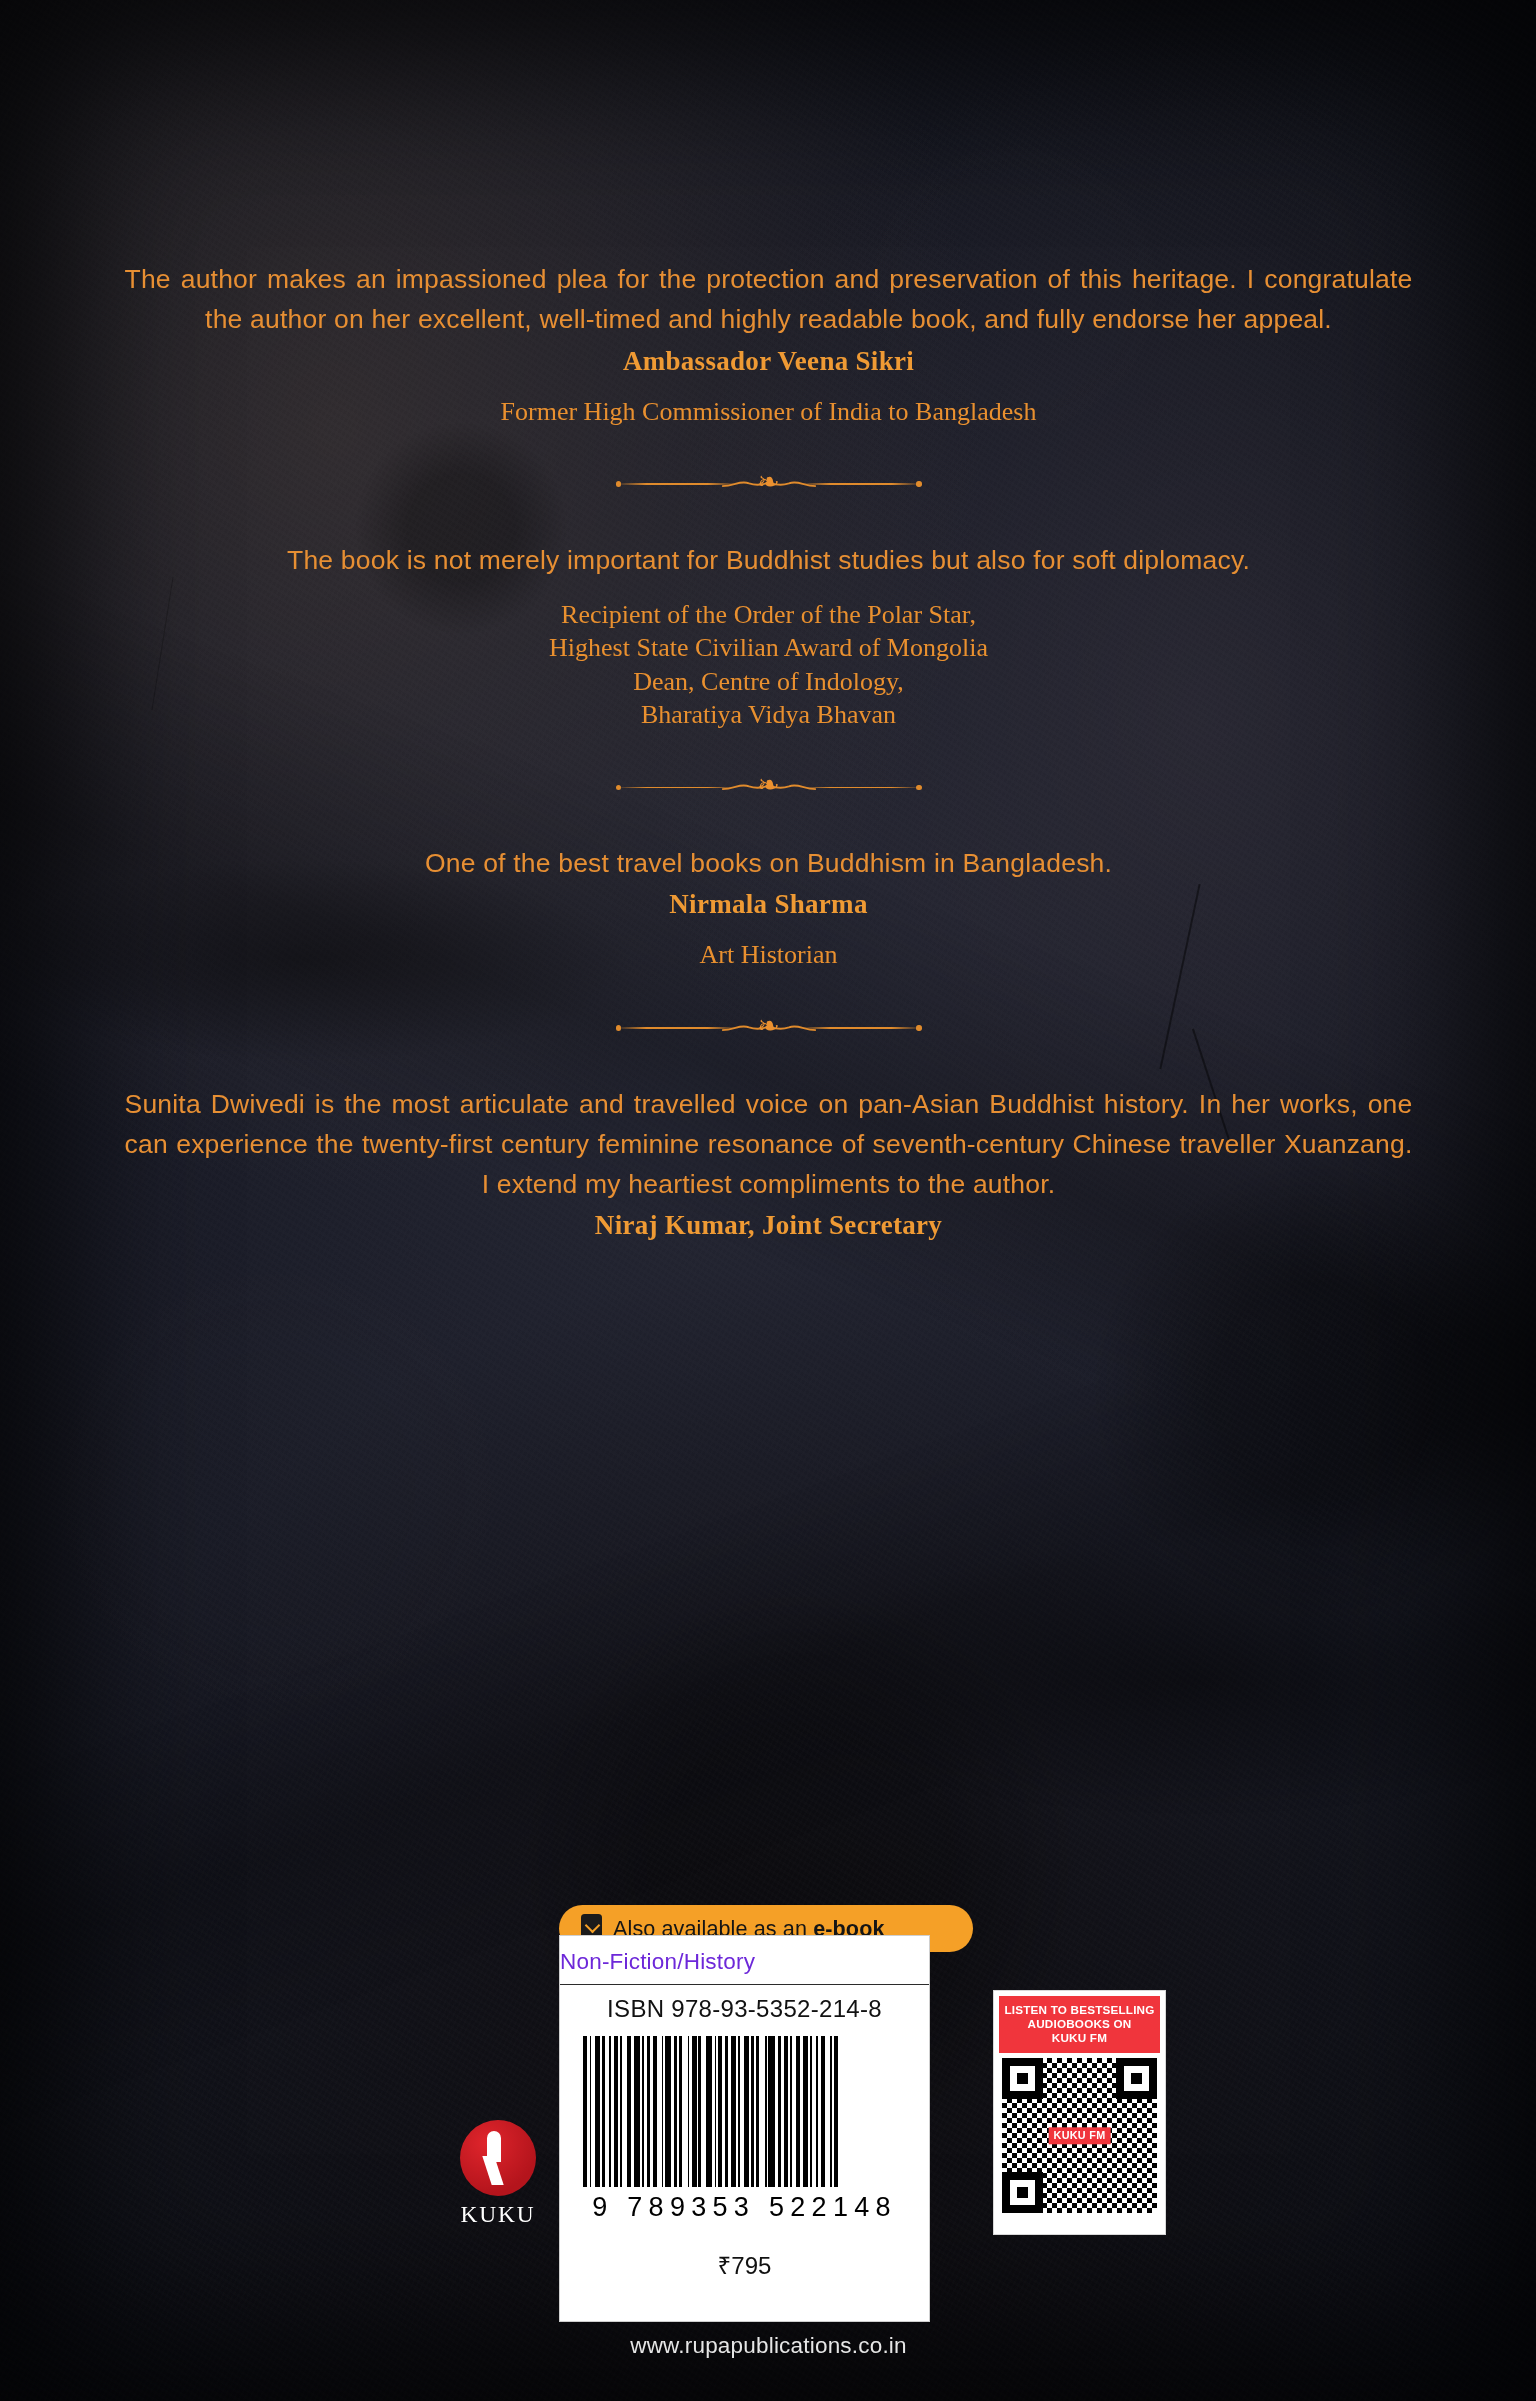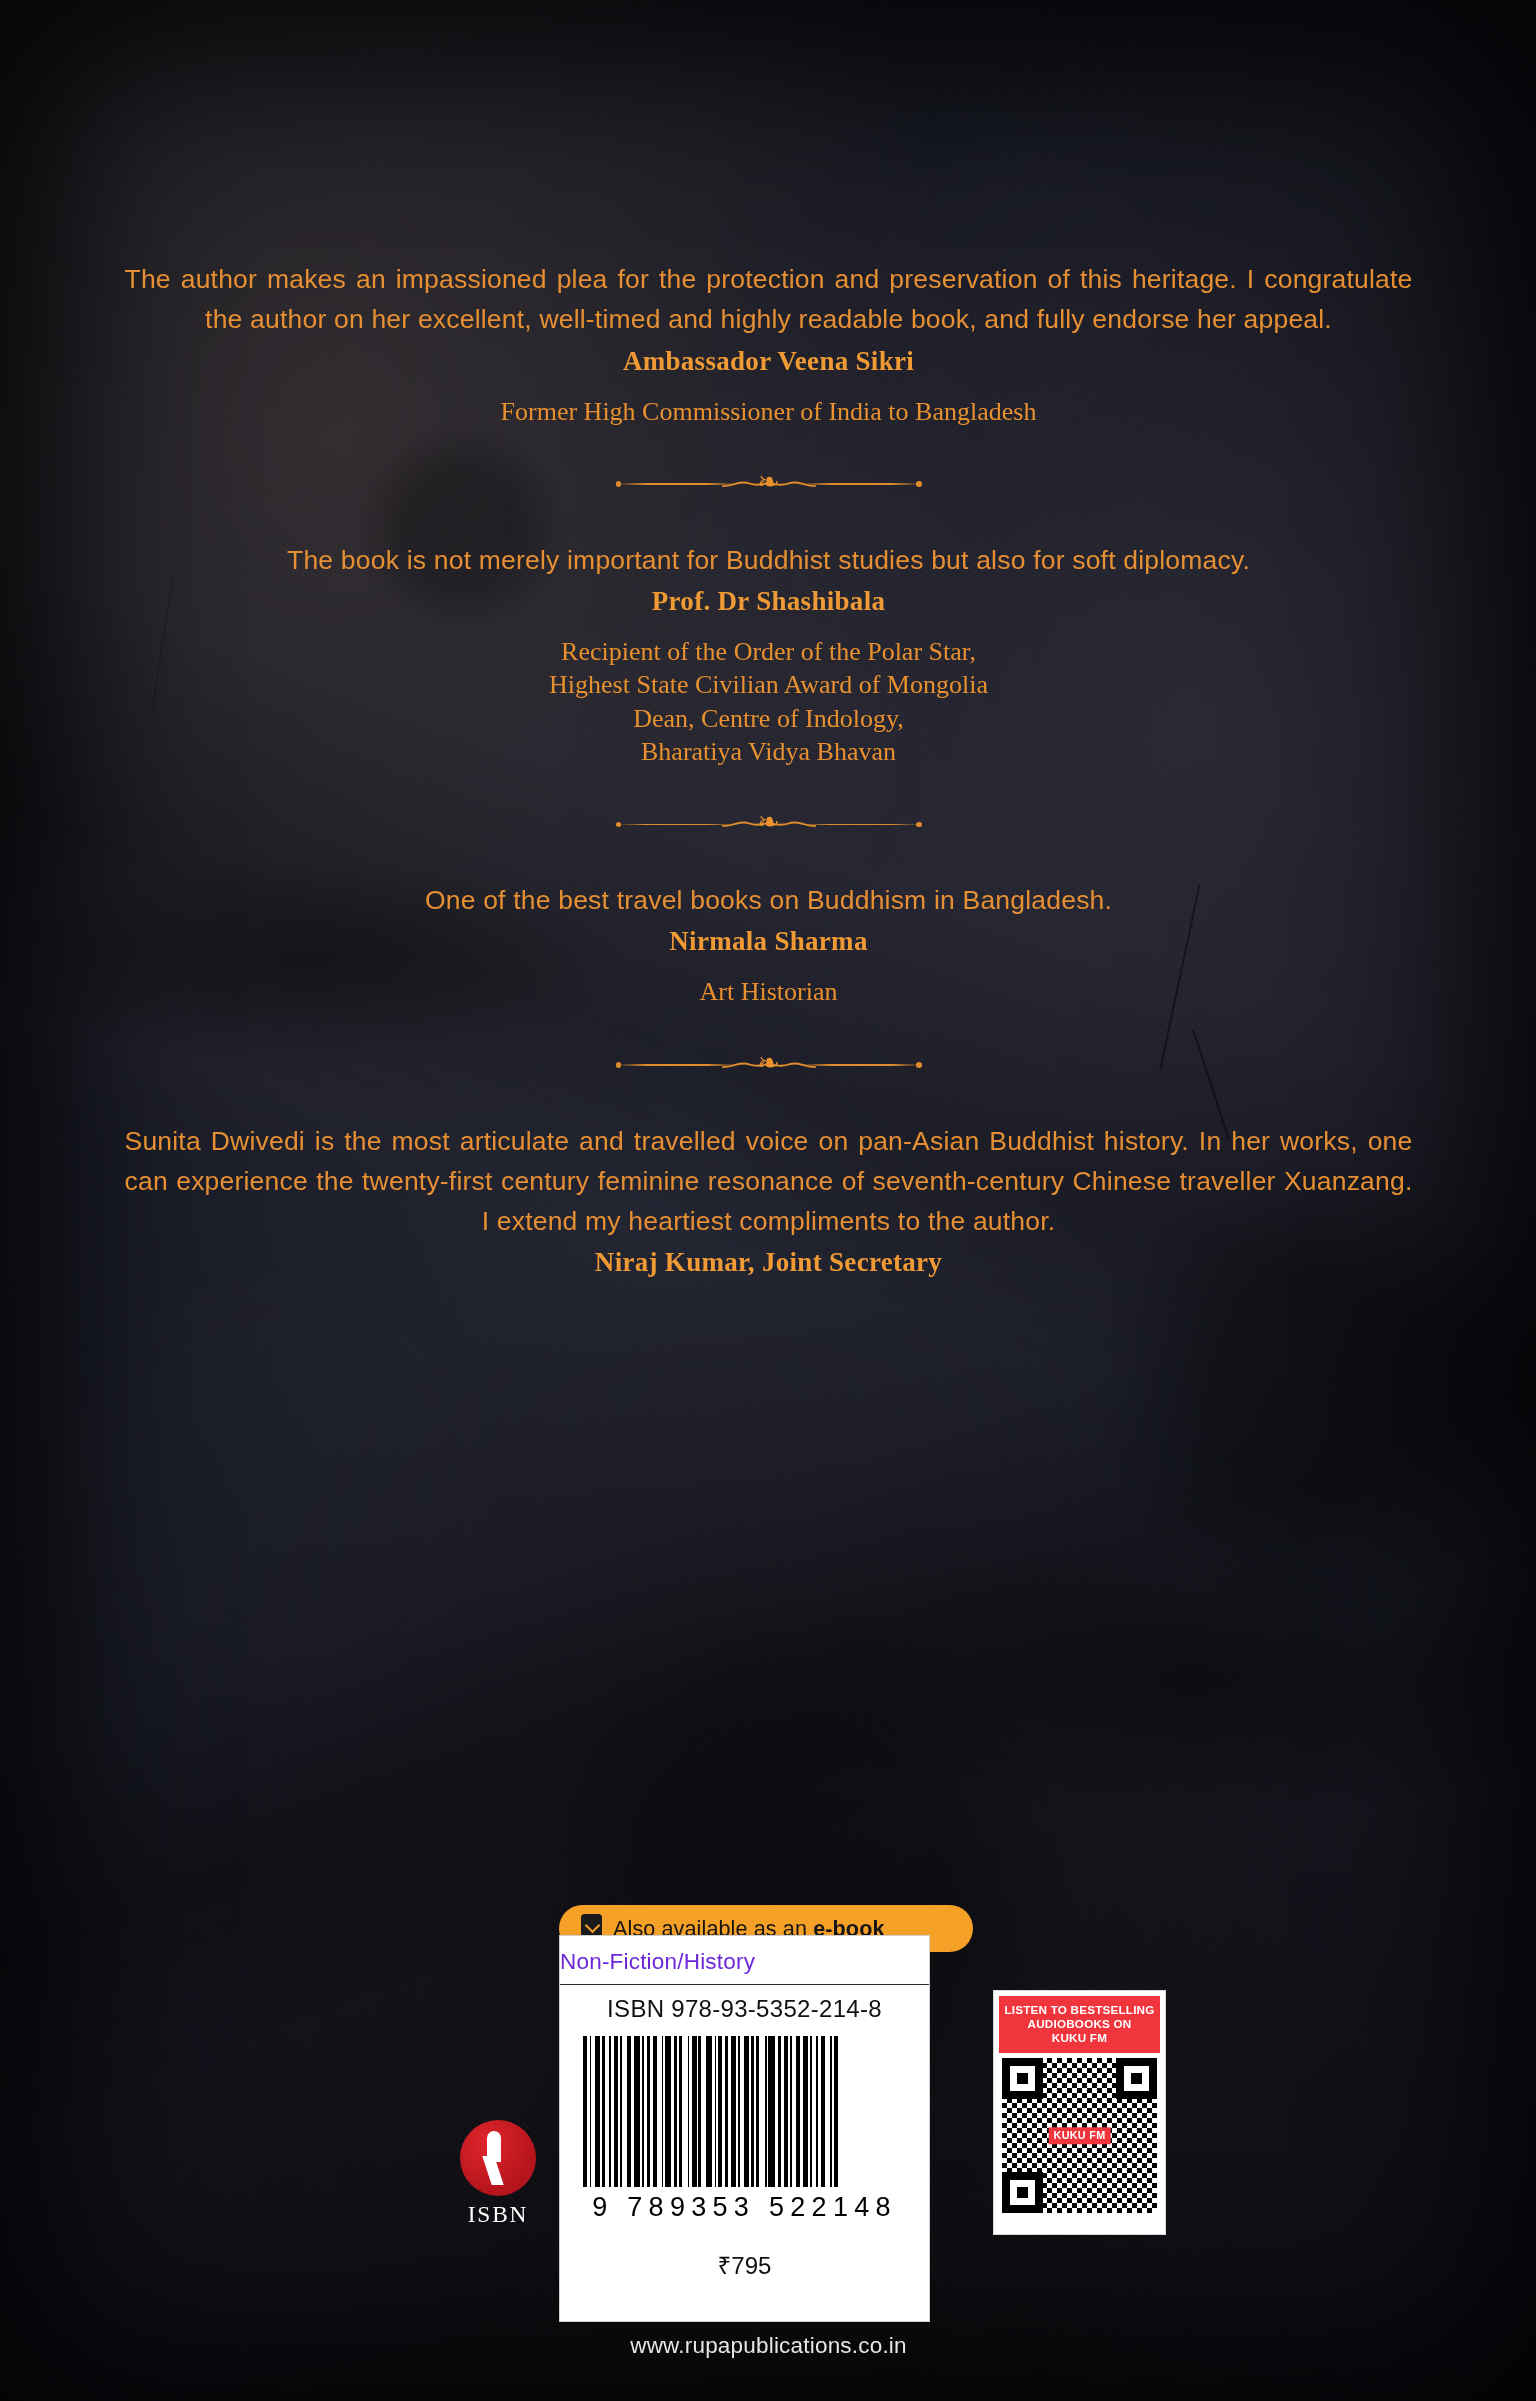--- a/index.html
+++ b/index.html
@@ -414,21 +414,20 @@
         <span class="wing wr">
           <svg width="47" height="10.8" viewBox="0 0 52 12">
               <path d="M52 9 C38 9 32 2 22 6 C16 8 8 8 0 5" fill="none" stroke="#e08b2c" stroke-width="2"></path>
             </svg>
         </span>
         <span class="orn">❧</span>
       </div>
 
       <div class="blurb">
         <p class="quote single" style="width:1288px;">The book is not merely important for Buddhist studies but also for soft diplomacy.</p>
-        <div class="attrib">Prof. Dr Shashibala</div>
         <div class="role" style="white-space:pre-line;">Recipient of the Order of the Polar Star,
 Highest State Civilian Award of Mongolia
 Dean, Centre of Indology,
 Bharatiya Vidya Bhavan</div>
       </div>
 
       <div class="divider">
         <span class="bar left"></span>
         <span class="bar right"></span>
         <span class="dot d1"></span>
@@ -569,21 +568,21 @@
         <i class="tall" style="width:2.7px"></i>
           <i class="sp" style="width:1.8px"></i>
         <i class="tall" style="width:3.6px"></i>
       </div>
       <div class="barnum">9 789353 522148</div>
       <div class="price">₹795</div>
     </div>
 
     <div class="rupa">
       <div class="circ"></div>
-      <div class="name">ISBN</div>
+      <div class="name">KUKU</div>
     </div>
 
     <div class="kuku">
       <div class="hdr" style="white-space:pre-line;text-align:center;">LISTEN TO BESTSELLING
 AUDIOBOOKS ON
 KUKU FM</div>
       <div class="qr">
         <span class="eye tl"></span>
         <span class="eye tr"></span>
         <span class="eye bl"></span>

